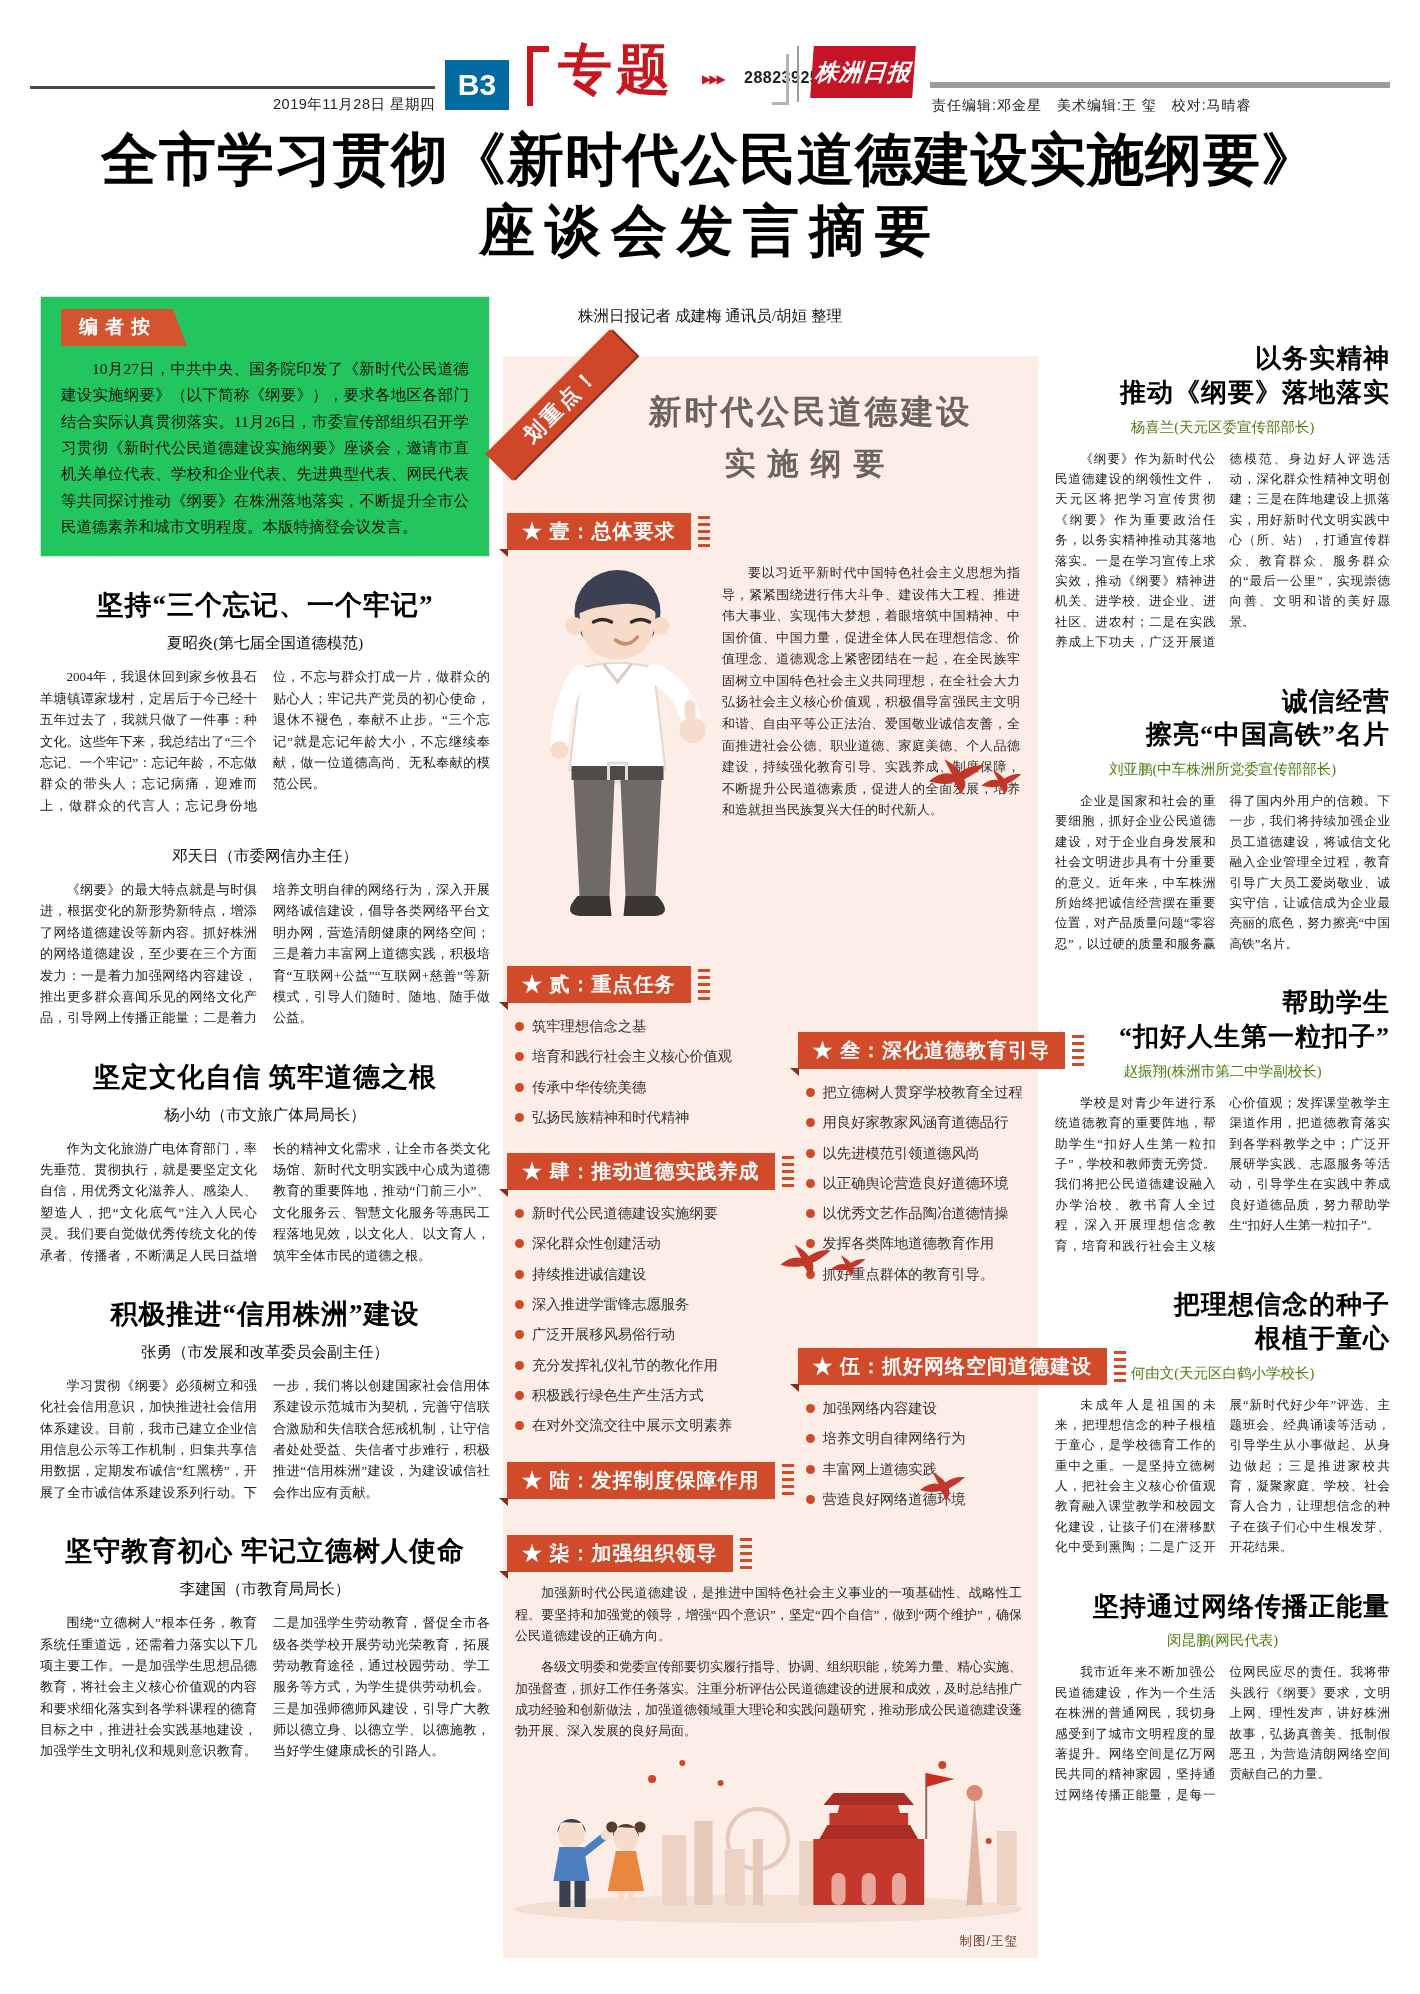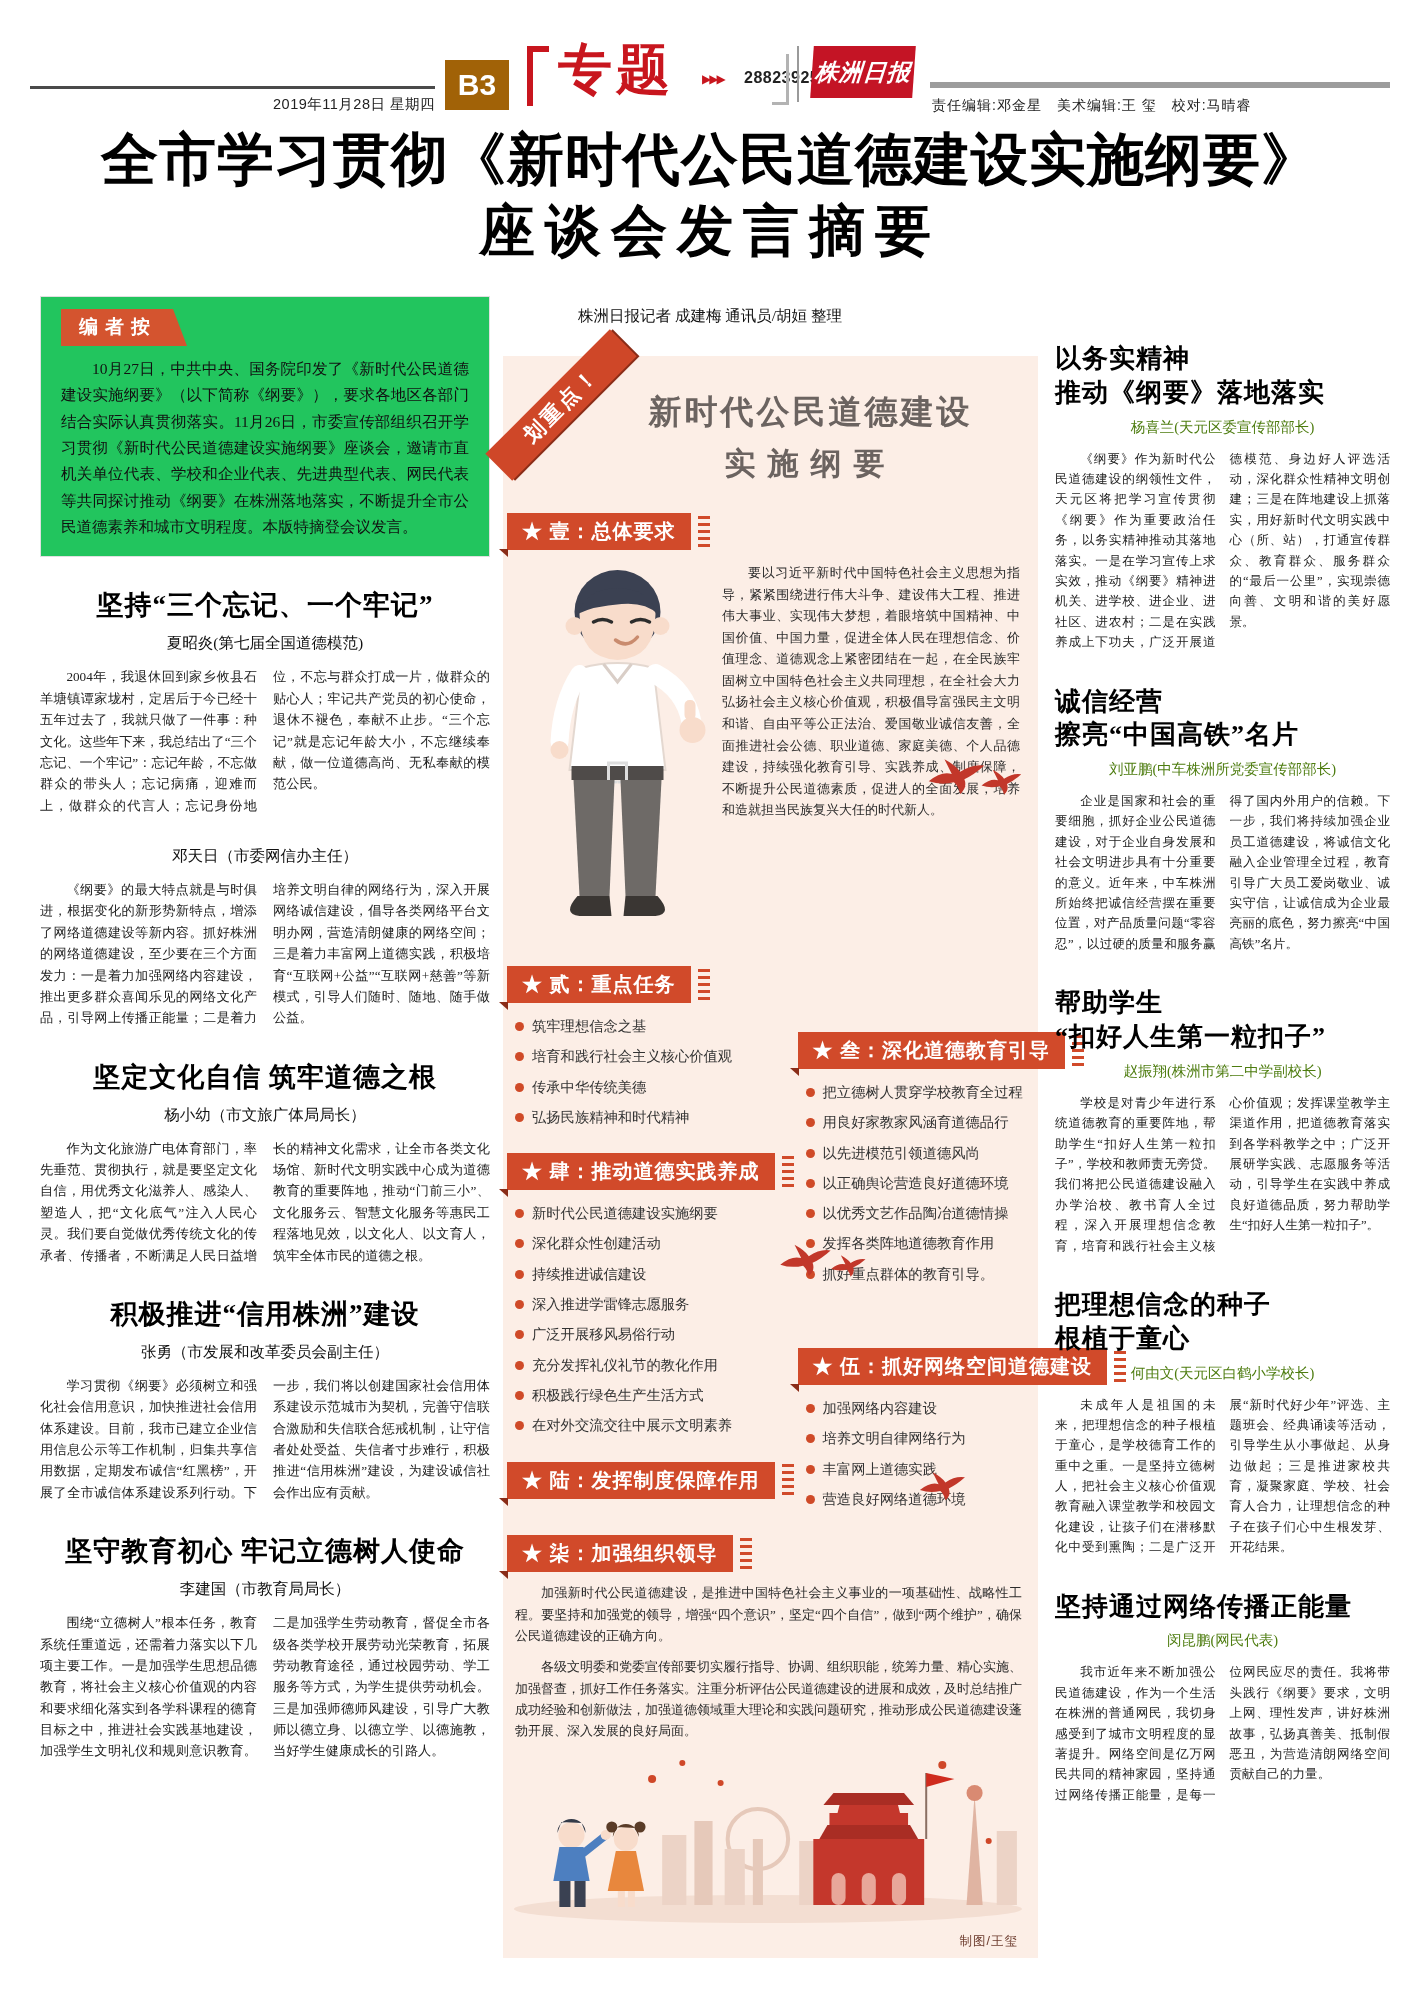--- a/index.html
+++ b/index.html
@@ -3,21 +3,21 @@
 <meta charset="utf-8">
 <style>
   html,body{margin:0;padding:0;background:#777;}
   .page{position:relative;width:1420px;height:1994px;margin:0 auto;background:#fff;overflow:hidden;
         font-family:"Liberation Sans",sans-serif;color:#111;}
   .abs{position:absolute;}
 
   
   .rule-left{left:30px;top:86px;width:405px;height:3px;background:#4a4a4a;}
   .date{left:225px;top:95px;width:210px;text-align:right;font-size:14.5px;color:#222;letter-spacing:.5px;}
-  .b3{left:445px;top:60px;width:64px;height:50px;background:#a16207;color:#fff;font-size:30px;font-weight:700;
+  .b3{left:445px;top:60px;width:64px;height:50px;background:#0369a1;color:#fff;font-size:30px;font-weight:700;
       display:flex;align-items:center;justify-content:center;}
   .bracket-red{left:527px;top:46px;width:16px;height:54px;border-left:6px solid #c8161e;border-top:6px solid #c8161e;}
   .zhuanti{left:558px;top:34px;font-size:54px;font-weight:900;color:#c8161e;letter-spacing:4px;}
   .arrows{left:702px;top:72px;color:#c8161e;font-size:12px;letter-spacing:-2px;}
   .phone{left:744px;top:69px;font-size:16px;font-weight:700;color:#222;letter-spacing:.5px;}
   .bracket-gray{left:772px;top:54px;width:14px;height:48px;border-right:3px solid #b3b3b3;border-bottom:3px solid #b3b3b3;}
   .divider{left:797px;top:46px;width:2px;height:56px;background:#9a9a9a;}
   .masthead{left:812px;top:46px;width:102px;height:52px;background:#c41425;color:#fff;
             display:flex;align-items:center;justify-content:center;font-family:"Liberation Serif",serif;
             font-size:23px;font-weight:700;font-style:italic;letter-spacing:1px;transform:skewX(-4deg);}
@@ -39,21 +39,21 @@
   .art{margin-top:30px;}
   .art h2{margin:0 0 10px;text-align:center;font-family:"Liberation Serif",serif;font-weight:700;
           font-size:27px;color:#000;letter-spacing:1px;}
   .art .author{text-align:center;font-size:15.5px;color:#111;margin-bottom:12px;font-family:"Liberation Serif",serif;}
   .bodytext{font-family:"Liberation Serif",serif;font-size:13.2px;line-height:1.62;color:#222;
             text-align:justify;text-indent:2em;columns:2;column-gap:16px;}
 
   
   .col-right{left:1055px;top:342px;width:335px;}
   .art-r{margin-bottom:32px;}
-  .art-r .rtitle div{text-align:left;font-family:"Liberation Serif",serif;font-weight:700;font-size:26px;
+  .art-r .rtitle div{text-align:right;font-family:"Liberation Serif",serif;font-weight:700;font-size:26px;
                      color:#000;line-height:1.3;letter-spacing:1px;}
   .art-r .author{text-align:center;font-size:14.5px;color:#4d7c0f;margin:8px 0 12px;font-family:"Liberation Serif",serif;}
   .art-r .bodytext{font-size:12.6px;column-gap:14px;}
 
   
   .panel{left:503px;top:356px;width:535px;height:1602px;background:#fceee6;}
   .ribbon{position:absolute;left:-30px;top:30px;width:176px;height:38px;background:#cf4728;
           transform:rotate(-45deg);display:flex;align-items:center;justify-content:center;
           color:#fff;font-weight:900;font-size:21px;letter-spacing:3px;box-shadow:2px 2px 0 #8a2c17;}
   .panel-title{padding:34px 20px 0 100px;text-align:center;color:#6b6360;font-weight:900;}

